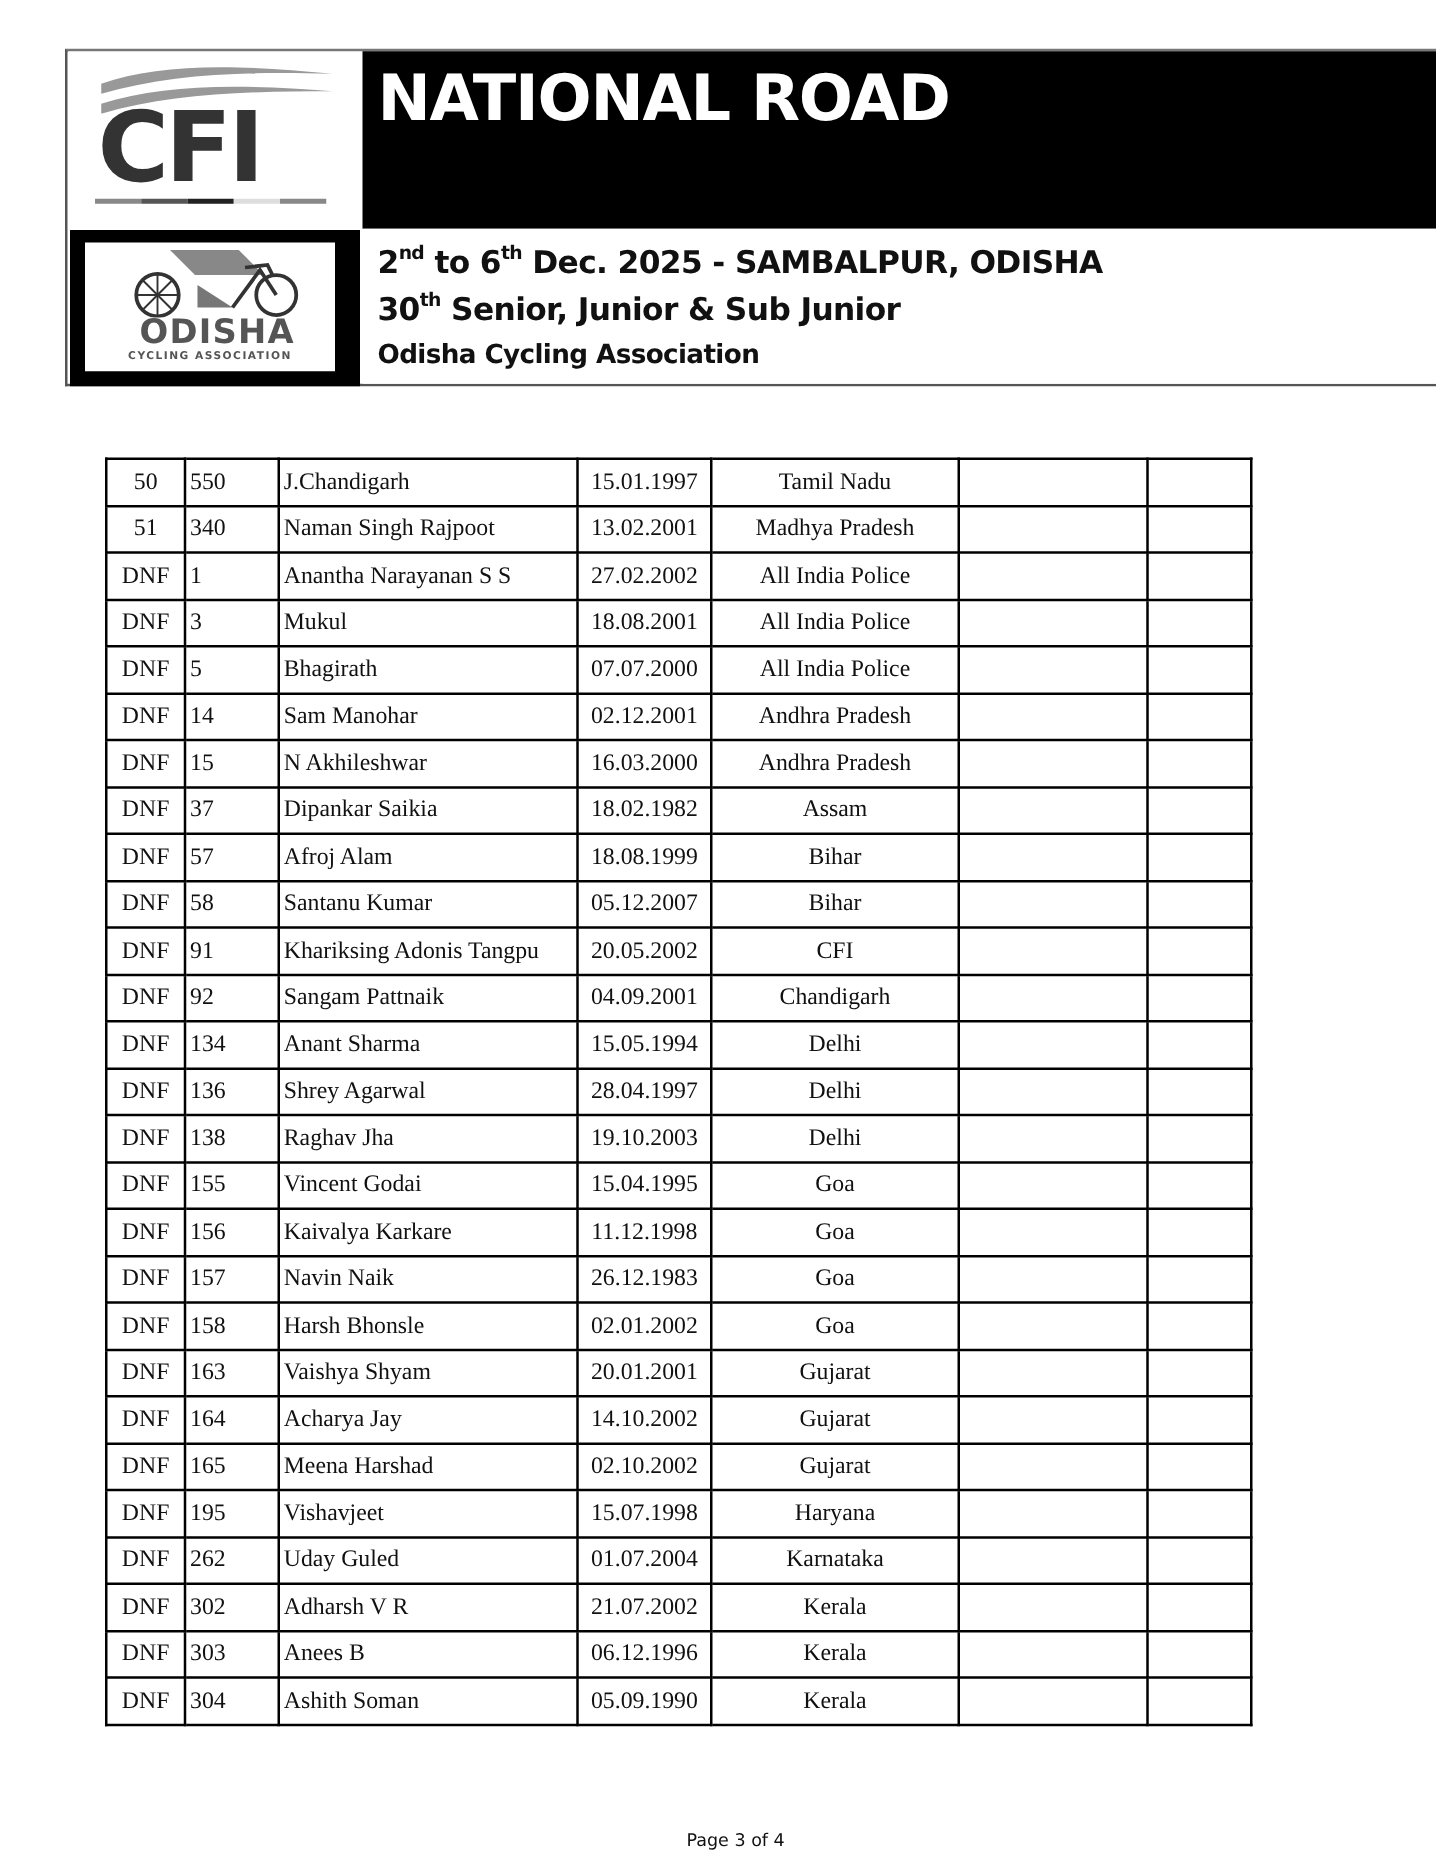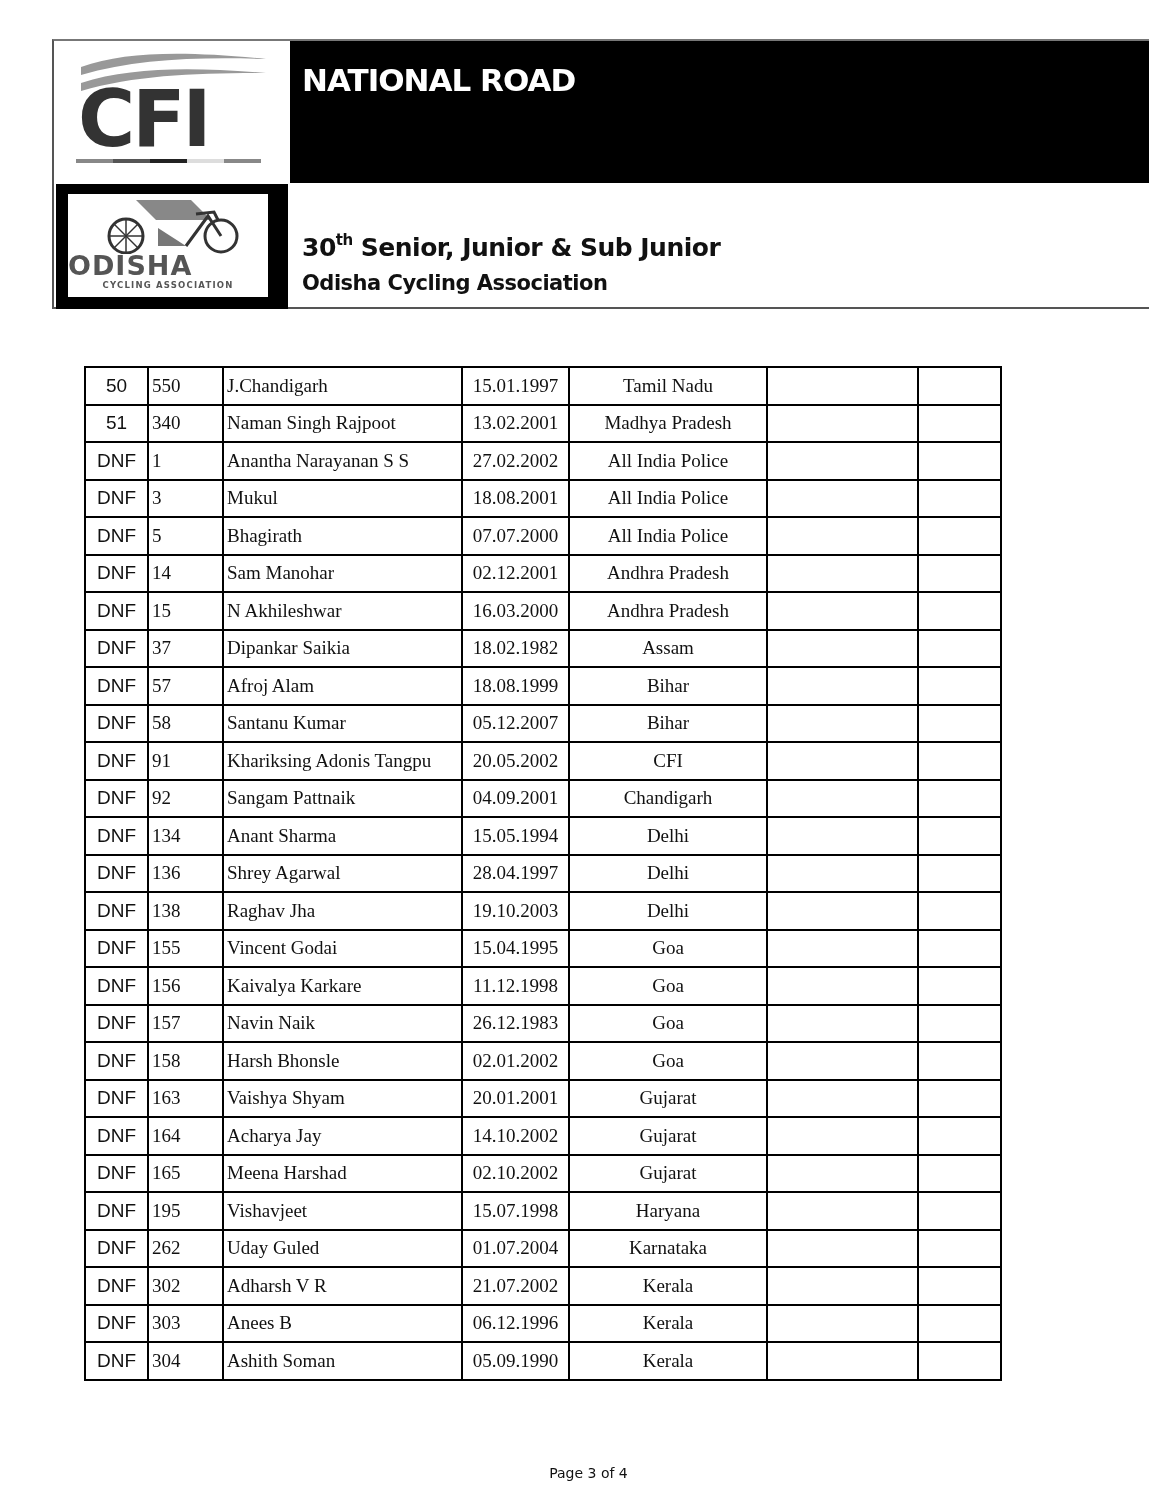--- a/index.html
+++ b/index.html
@@ -9,40 +9,40 @@
   .hdr { position:absolute; left:52px; top:39px; width:1097px; height:270px; border-top:2px solid #777; border-left:2px solid #555; border-bottom:2px solid #555; box-sizing:border-box; }
   .logo-cfi { position:absolute; left:2px; top:2px; width:232px; height:140px; background:#fff; }
   .cfi-waves { position:absolute; left:20px; top:6px; width:195px; height:42px; }
   .cfi-letters { position:absolute; left:22px; top:36px; font-family:"DejaVu Sans", sans-serif; font-weight:bold; font-size:78px; letter-spacing:-3px; color:#333; line-height:80px; }
   .cfi-stripes { position:absolute; left:20px; top:116px; width:185px; height:4px; display:flex; }
   .cfi-stripes span { flex:1; height:4px; }
   .cfi-sub { position:absolute; left:18px; top:121px; font-family:"DejaVu Sans", sans-serif; font-size:9.5px; color:#444; letter-spacing:-0.2px; white-space:nowrap;margin-top:32px; }
 
   .logo-odisha-frame { position:absolute; left:2px; top:143px; width:232px; height:125px; background:#000; }
   .logo-odisha { position:absolute; left:12px; top:10px; width:200px; height:103px; background:#fff; }
-  .odisha-word { position:absolute; left:0; width:168px; top:58px; text-align:left; font-family:"DejaVu Sans", sans-serif; font-weight:bold; font-size:27px; color:#555; letter-spacing:1px; line-height:28px; }
+  .odisha-word { position:absolute; left:0; width:168px; top:58px; text-align:right; font-family:"DejaVu Sans", sans-serif; font-weight:bold; font-size:27px; color:#555; letter-spacing:1px; line-height:28px; }
   .odisha-sub { position:absolute; left:0; width:200px; top:86px; text-align:center; font-family:"DejaVu Sans", sans-serif; font-weight:bold; font-size:8.5px; color:#555; letter-spacing:1.2px; }
   .odisha-art { position:absolute; left:28px; top:4px; width:150px; height:56px; }
 
   .title-bar { position:absolute; left:236px; top:0; right:0; height:142px; background:#000; }
-  .title-line { position:absolute; left:12px; color:#fff; font-family:"DejaVu Sans", sans-serif; font-weight:bold; font-size:31px; letter-spacing:-1px; line-height:48px; white-space:nowrap; }
+  .title-line { position:absolute; left:12px; color:#fff; font-family:"DejaVu Sans", sans-serif; font-weight:bold; font-size:51px; letter-spacing:-1px; line-height:48px; white-space:nowrap; }
   .title-line.l1 { top:15px; }
   .title-line.l2 { top:80px; }
 
   .sub-area { position:absolute; left:236px; top:142px; right:0; bottom:0; background:#fff; }
   .sub { position:absolute; left:12px; font-family:"DejaVu Sans", sans-serif; font-weight:bold; color:#111; white-space:nowrap; letter-spacing:-0.5px; }
   .sub sup { font-size:60%; vertical-align:top; position:relative; top:-2px; }
   .sub.s1 { top:12px; font-size:25px; }
   .sub.s2 { top:50px; font-size:25px; }
   .sub.s3 { top:88px; font-size:21px; }
 
   
   .results { position:absolute; left:84px; top:366px; border-collapse:collapse; table-layout:fixed; }
   .results td { border:2.5px solid #000; height:35.5px; padding:0 3px; font-size:19px; white-space:nowrap; overflow:hidden; }
-  .c-pos { width:55px; text-align:center; font-family:Liberation Sans, sans-serif; font-size:14px; }
+  .c-pos { width:55px; text-align:center; font-family:Liberation Serif, serif; font-size:14px; }
   .c-bib { width:67px; text-align:left; }
   .c-name { width:231px; text-align:left; }
   .c-dob { width:99px; text-align:center; }
   .c-team { width:190px; text-align:center; }
   .c-e1 { width:143px; }
   .c-e2 { width:75px; }
 
   .page-num { position:absolute; left:0; width:1149px; top:1465px; text-align:center; font-family:"DejaVu Sans", sans-serif; font-size:14px; color:#111;padding-left:14px; }
 </style>
 </head>
@@ -84,20 +84,21 @@
       <div class="odisha-word">ODISHA</div>
       <div class="odisha-sub">CYCLING ASSOCIATION</div>
     </div>
   </div>
 
   <div class="title-bar">
     <div class="title-line l1">NATIONAL ROAD</div>
   </div>
 
   <div class="sub-area">
+    <div class="sub s1"><span>2</span><sup>nd</sup><span> to </span><span>6</span><sup>th</sup><span> Dec. 2025 - SAMBALPUR, ODISHA</span></div>
     <div class="sub s2"><span>30</span><sup>th</sup><span> Senior, Junior &amp; Sub Junior</span></div>
     <div class="sub s3">Odisha Cycling Association</div>
   </div>
 </div>
 
 <table class="results">
   <tbody id="results-body">
       <tr>
         <td class="c-pos">50</td>
         <td class="c-bib">550</td>

